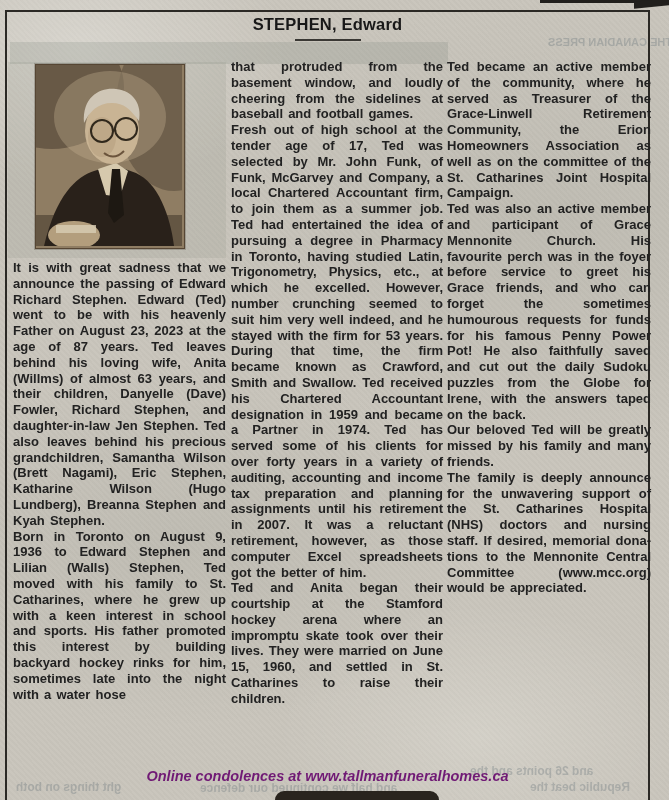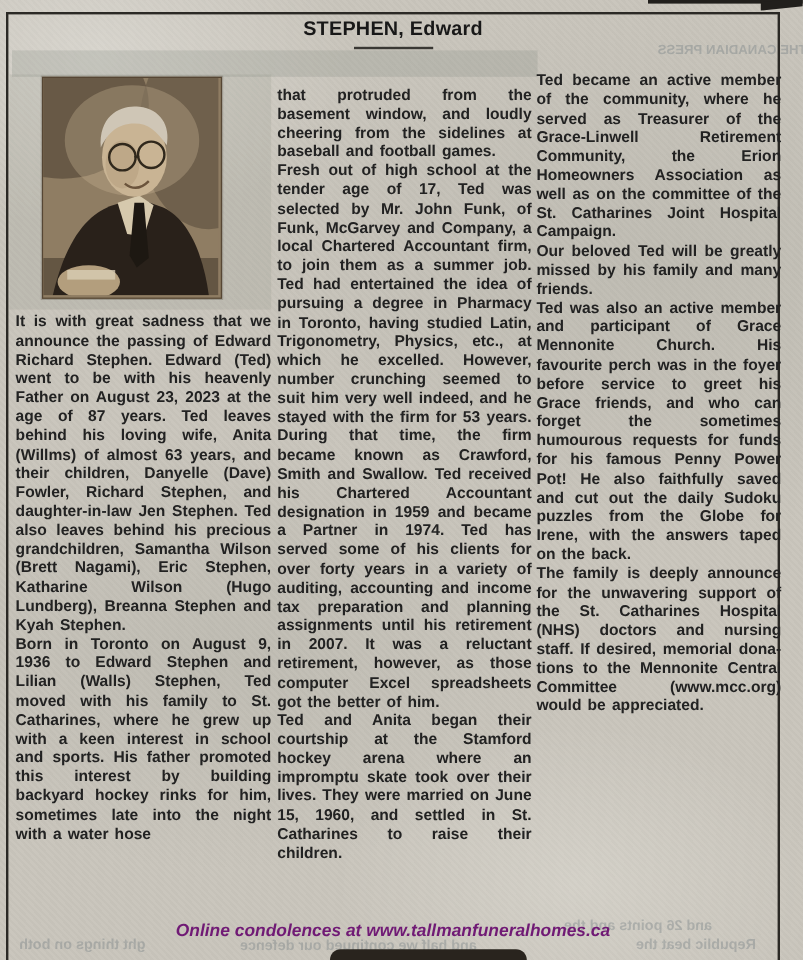--- a/index.html
+++ b/index.html
@@ -45,21 +45,21 @@
   }
   .title-rule {
     position: absolute; left: 50%; top: 27px;
     width: 66px; height: 2px; margin-left: -33px;
     background: #3a3834;
   }
 
   .col { position: absolute; font-size: 13px; line-height: 15.8px; font-weight: bold; text-align: justify; color: #222; }
   .col p { margin: 0; word-spacing: 1.5px; }
   .col-left   { left: 6px;   top: 248px; width: 213px; }
-  .col-middle { left: 224px; top: 47px;  width: 212px; margin-top: 12px; }
+  .col-middle { left: 224px; top: 47px;  width: 212px; }
   .col-right  { left: 440px; top: 47px;  width: 204px; }
 
   .photo-frame {
     position: absolute; left: 28px; top: 52px;
     width: 148px; height: 183px;
     border: 1px solid #564634;
     background: #8f7d63;
     box-shadow: 0 0 0 1px rgba(60,50,40,.25);
   }
   .photo-frame svg { display: block; }
@@ -137,22 +137,22 @@
   </div>
 
   <div class="col col-middle">
     <p>that protruded from the basement window, and loudly cheering from the sidelines at baseball and football games.</p>
     <p>Fresh out of high school at the tender age of 17, Ted was selected by Mr. John Funk, of Funk, McGarvey and Company, a local Chartered Accountant firm, to join them as a summer job. Ted had entertained the idea of pursuing a degree in Pharmacy in Toronto, having studied Latin, Trigonometry, Physics, etc., at which he excelled. However, number crunching seemed to suit him very well indeed, and he stayed with the firm for 53 years. During that time, the firm became known as Crawford, Smith and Swallow. Ted received his Chartered Accountant designation in 1959 and became a Partner in 1974. Ted has served some of his clients for over forty years in a variety of auditing, accounting and income tax preparation and planning assignments until his retirement in 2007. It was a reluctant retirement, however, as those computer Excel spreadsheets got the better of him.</p>
     <p>Ted and Anita began their courtship at the Stamford hockey arena where an impromptu skate took over their lives. They were married on June 15, 1960, and settled in St. Catharines to raise their children.</p>
   </div>
 
   <div class="col col-right">
     <p>Ted became an active member of the community, where he served as Treasurer of the Grace-Linwell Retirement Community, the Erion Homeowners Association as well as on the committee of the St. Catharines Joint Hospital Campaign.</p>
+    <p>Ted was also an active member and participant of Grace Mennonite Church. His favourite perch was in the foyer before service to greet his Grace friends, and who can forget the sometimes humourous requests for funds for his famous Penny Power Pot! He also faithfully saved and cut out the daily Sudoku puzzles from the Globe for Irene, with the answers taped on the back.</p>
     <p>Our beloved Ted will be greatly missed by his family and many friends.</p>
-    <p>Ted was also an active member and participant of Grace Mennonite Church. His favourite perch was in the foyer before service to greet his Grace friends, and who can forget the sometimes humourous requests for funds for his famous Penny Power Pot! He also faithfully saved and cut out the daily Sudoku puzzles from the Globe for Irene, with the answers taped on the back.</p>
     <p>The family is deeply announce for the unwavering support of the St. Catharines Hospital (NHS) doctors and nursing staff. If desired, memorial dona-tions to the Mennonite Central Committee (www.mcc.org) would be appreciated.</p>
   </div>
 
   <div class="footer-line">Online condolences at www.tallmanfuneralhomes.ca</div>
 
   <div class="logo-arch"></div>
 
 </div>
 
 </body></html>

